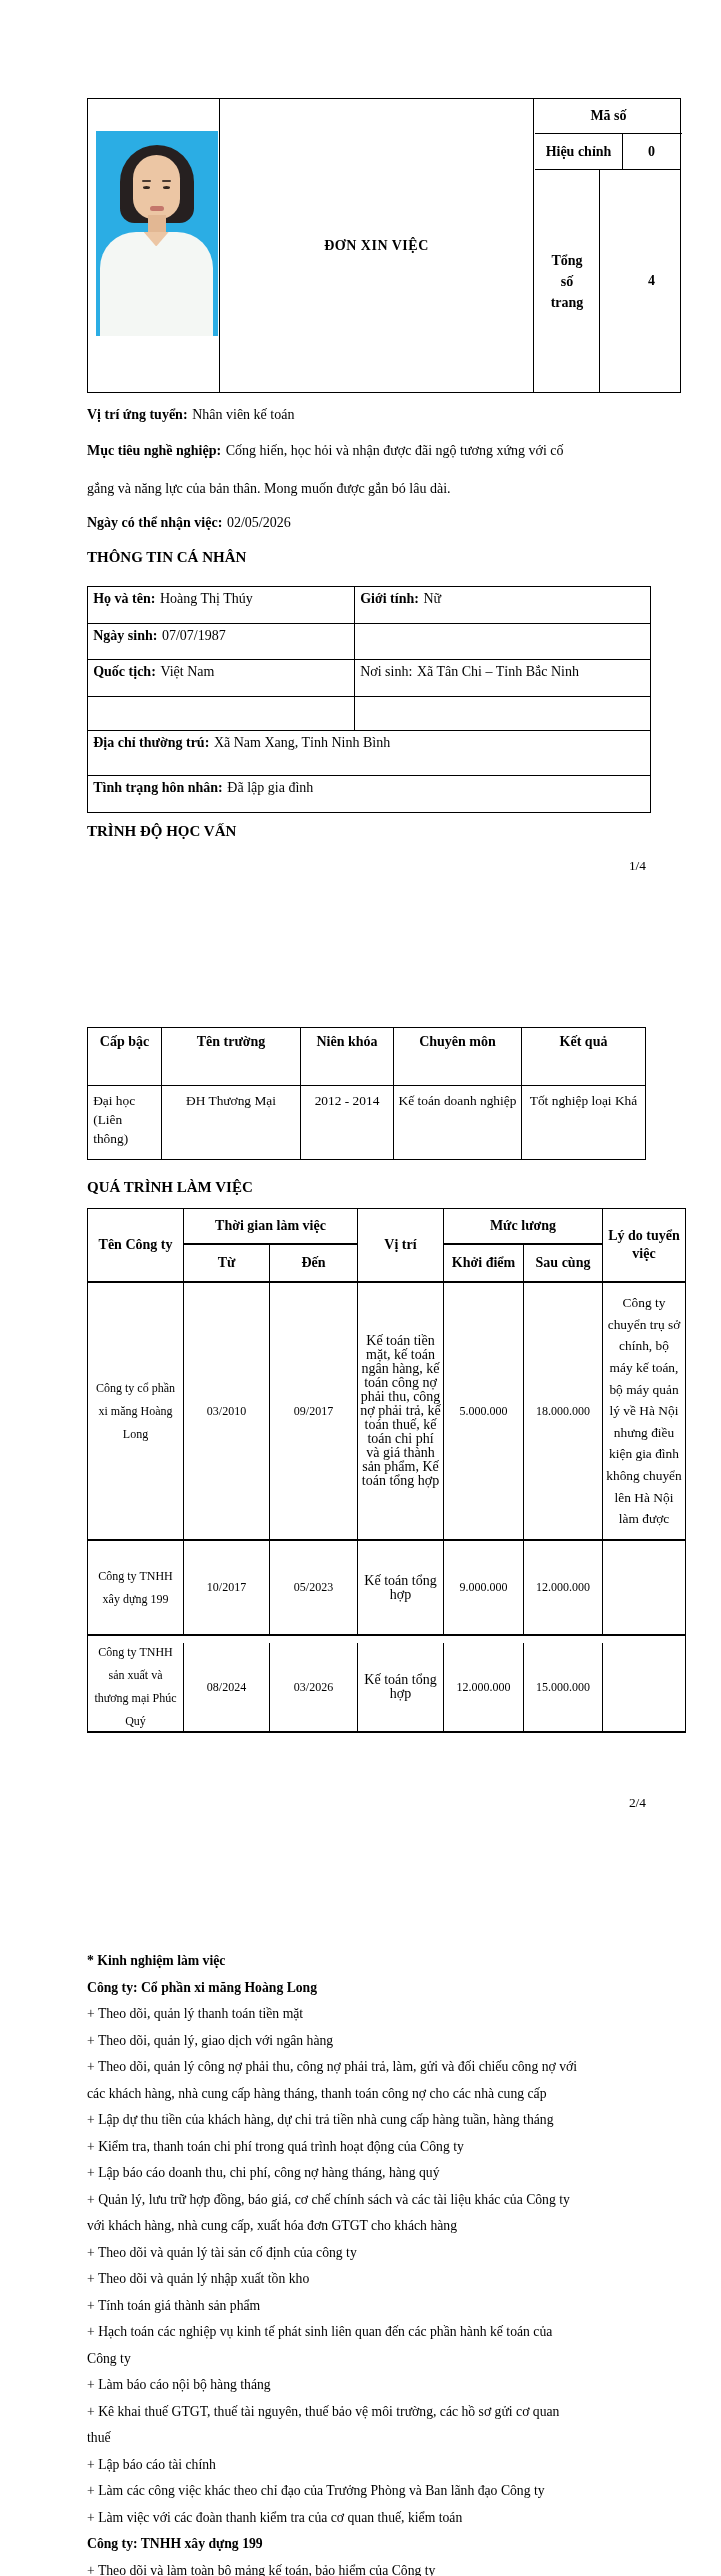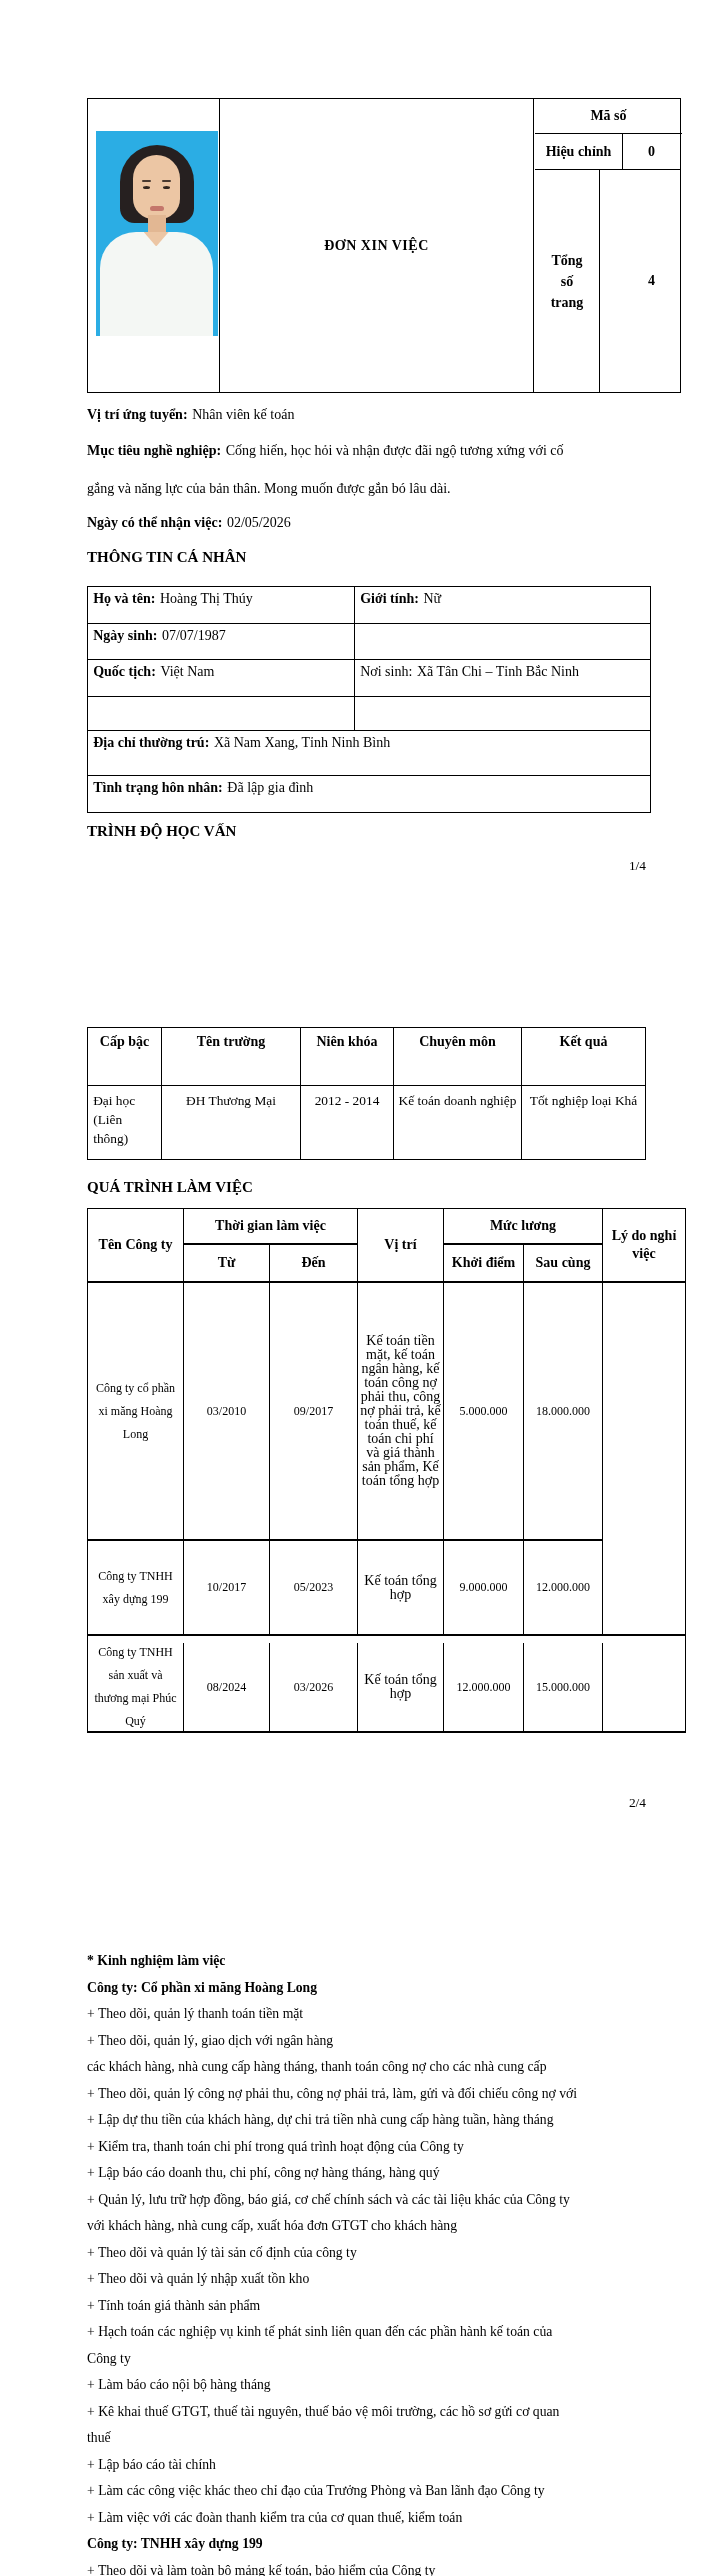--- a/index.html
+++ b/index.html
@@ -175,31 +175,32 @@
       <div class="e-d c3">Kế toán doanh nghiệp</div>
       <div class="e-d c4">Tốt nghiệp loại Khá</div>
     </div>
 </div>
 
 <div id="work-table">
     <div class="w-cell w-head bb4" style="grid-area: 1 / 1 / span 2;">Tên Công ty</div>
     <div class="w-cell w-head bb4" style="grid-area: 1 / 2 / auto / span 2;">Thời gian làm việc</div>
     <div class="w-cell w-head bb4" style="grid-area: 1 / 4 / span 2;">Vị trí</div>
     <div class="w-cell w-head bb4" style="grid-area: 1 / 5 / auto / span 2;">Mức lương</div>
-    <div class="w-cell w-head bb4 br0" style="grid-area: 1 / 7 / span 2;">Lý do nghỉ việc</div>
+    <div class="w-cell w-head bb4 br0" style="grid-area: 1 / 7 / span 2;">Lý do tuyển việc</div>
     <div class="w-cell w-head bb4" style="grid-area: 2 / 2;">Từ</div>
     <div class="w-cell w-head bb4" style="grid-area: 2 / 3;">Đến</div>
     <div class="w-cell w-head bb4" style="grid-area: 2 / 5;">Khởi điểm</div>
     <div class="w-cell w-head bb4" style="grid-area: 2 / 6;">Sau cùng</div>
     <div class="w-cell w-company bb4" style="grid-area: 3 / 1;">Công ty cổ phần xi măng Hoàng Long</div>
     <div class="w-cell  bb4" style="grid-area: 3 / 2;">03/2010</div>
     <div class="w-cell  bb4" style="grid-area: 3 / 3;">09/2017</div>
     <div class="w-cell w-pos bb4" style="grid-area: 3 / 4;">Kế toán tiền mặt, kế toán ngân hàng, kế toán công nợ phải thu, công nợ phải trả, kế toán thuế, kế toán chi phí và giá thành sản phẩm, Kế toán tổng hợp</div>
     <div class="w-cell  bb4" style="grid-area: 3 / 5;">5.000.000</div>
     <div class="w-cell  bb4" style="grid-area: 3 / 6;">18.000.000</div>
+    <div class="w-cell w-reason br0 bb4" style="grid-area: 3 / 7;">Công ty chuyển trụ sở chính, bộ máy kế toán, bộ máy quản lý về Hà Nội nhưng điều kiện gia đình không chuyển lên Hà Nội làm được</div>
     <div class="w-cell w-company bb4" style="grid-area: 4 / 1;">Công ty TNHH xây dựng 199</div>
     <div class="w-cell  bb4" style="grid-area: 4 / 2;">10/2017</div>
     <div class="w-cell  bb4" style="grid-area: 4 / 3;">05/2023</div>
     <div class="w-cell w-pos bb4" style="grid-area: 4 / 4;">Kế toán tổng hợp</div>
     <div class="w-cell  bb4" style="grid-area: 4 / 5;">9.000.000</div>
     <div class="w-cell  bb4" style="grid-area: 4 / 6;">12.000.000</div>
     <div class="w-cell w-reason br0 bb4" style="grid-area: 4 / 7;"></div>
     <div class="w-cell w-company bb0" style="grid-area: 5 / 1;">Công ty TNHH sản xuất và thương mại Phúc Quý</div>
     <div class="w-cell  bb0" style="grid-area: 5 / 2;">08/2024</div>
     <div class="w-cell  bb0" style="grid-area: 5 / 3;">03/2026</div>
@@ -207,22 +208,22 @@
     <div class="w-cell  bb0" style="grid-area: 5 / 5;">12.000.000</div>
     <div class="w-cell  bb0" style="grid-area: 5 / 6;">15.000.000</div>
     <div class="w-cell w-reason br0 bb0" style="grid-area: 5 / 7;"></div>
   </div>
 
 <div id="experience">
     <div class="xl xl-bold">* Kinh nghiệm làm việc</div>
     <div class="xl xl-bold">Công ty: Cổ phần xi măng Hoàng Long</div>
     <div class="xl">+ Theo dõi, quản lý thanh toán tiền mặt</div>
     <div class="xl">+ Theo dõi, quản lý, giao dịch với ngân hàng</div>
+    <div class="xl">+ Theo dõi, quản lý công nợ phải thu, công nợ phải trả, làm, gửi và đối chiếu công nợ với</div>
     <div class="xl">các khách hàng, nhà cung cấp hàng tháng, thanh toán công nợ cho các nhà cung cấp</div>
-    <div class="xl">+ Theo dõi, quản lý công nợ phải thu, công nợ phải trả, làm, gửi và đối chiếu công nợ với</div>
     <div class="xl">+ Lập dự thu tiền của khách hàng, dự chi trả tiền nhà cung cấp hàng tuần, hàng tháng</div>
     <div class="xl">+ Kiểm tra, thanh toán chi phí trong quá trình hoạt động của Công ty</div>
     <div class="xl">+ Lập báo cáo doanh thu, chi phí, công nợ hàng tháng, hàng quý</div>
     <div class="xl">+ Quản lý, lưu trữ hợp đồng, báo giá, cơ chế chính sách và các tài liệu khác của Công ty</div>
     <div class="xl">với khách hàng, nhà cung cấp, xuất hóa đơn GTGT cho khách hàng</div>
     <div class="xl">+ Theo dõi và quản lý tài sản cố định của công ty</div>
     <div class="xl">+ Theo dõi và quản lý nhập xuất tồn kho</div>
     <div class="xl">+ Tính toán giá thành sản phẩm</div>
     <div class="xl">+ Hạch toán các nghiệp vụ kinh tế phát sinh liên quan đến các phần hành kế toán của</div>
     <div class="xl">Công ty</div>

